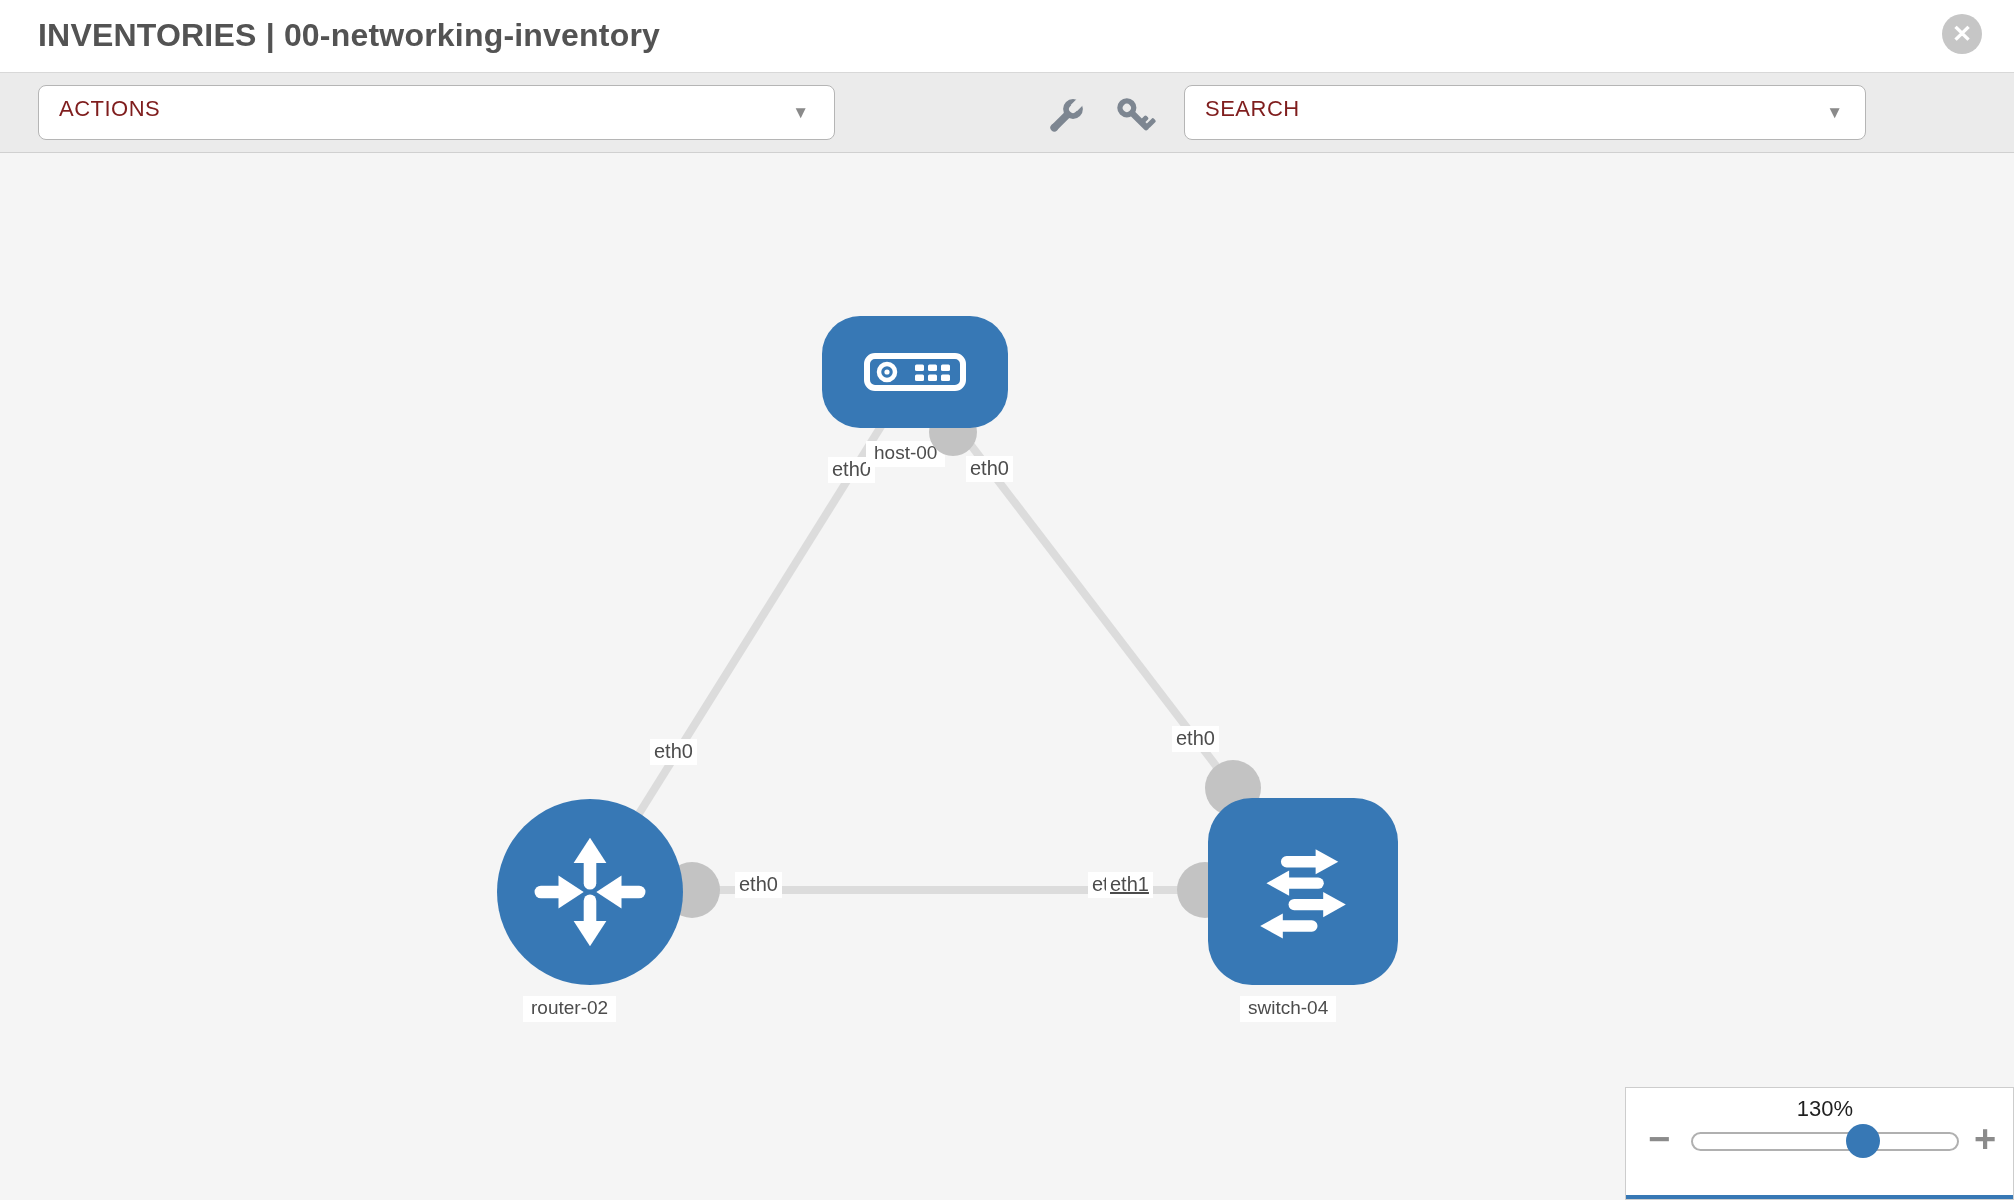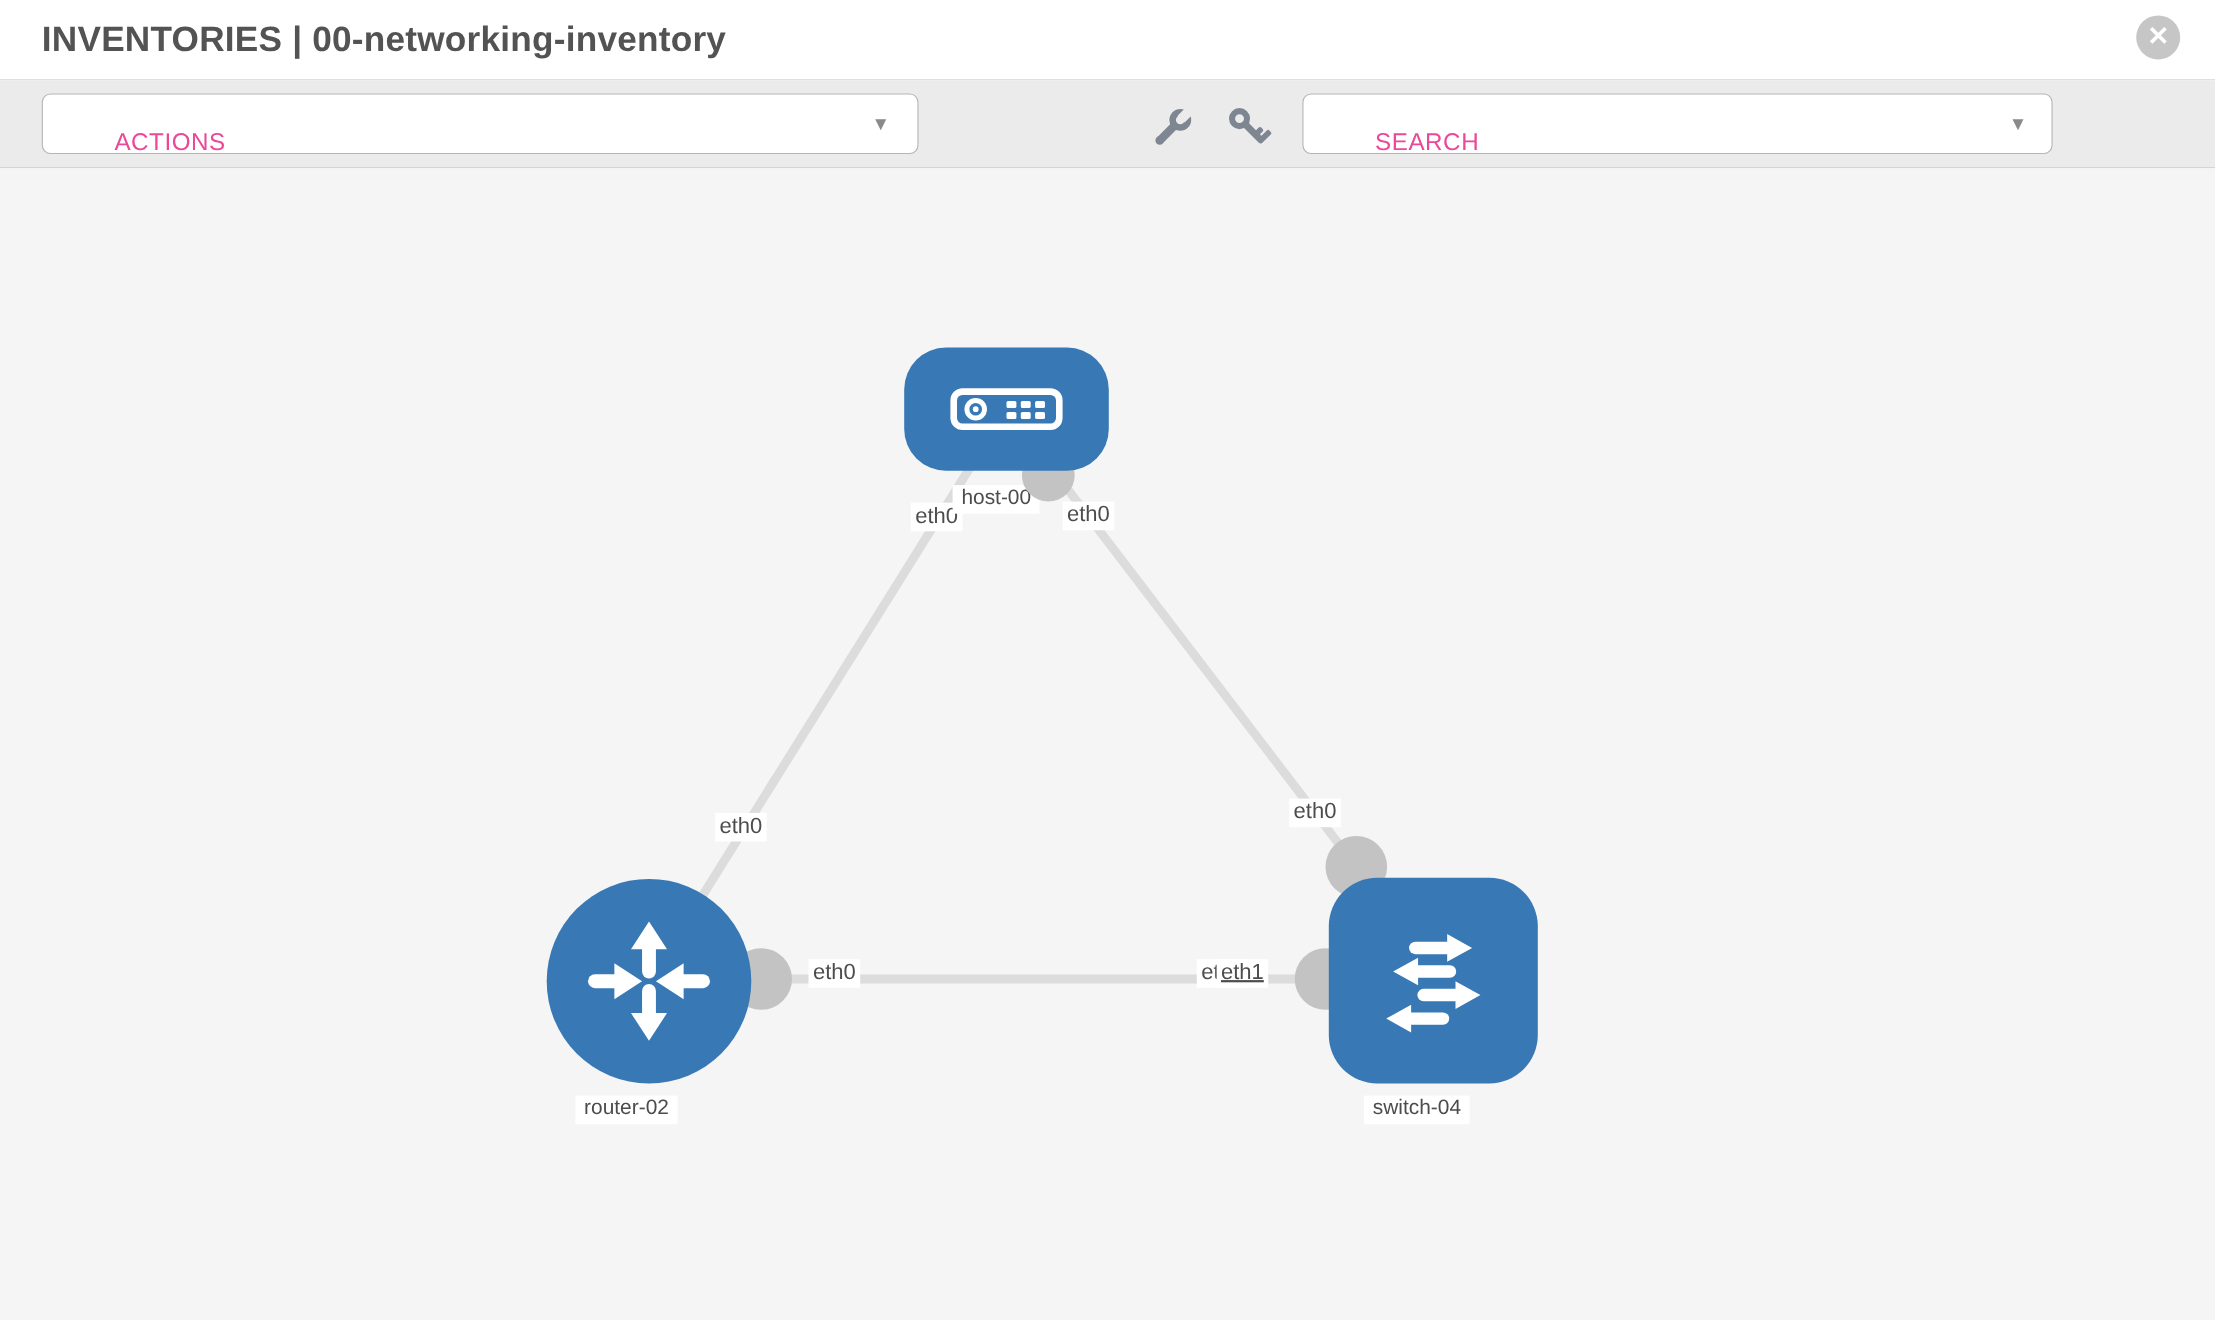--- a/index.html
+++ b/index.html
@@ -13,22 +13,22 @@
                 color:#535353;letter-spacing:.2px;}
   .close-btn{position:absolute;left:1942px;top:14px;width:40px;height:40px;border-radius:50%;
              background:#c6c6c6;color:#fff;font-size:24px;font-weight:bold;line-height:40px;
              text-align:center;cursor:pointer;}
 
   
   .toolbar{position:absolute;left:0;top:73px;width:2014px;height:79px;background:#ebebeb;
            border-bottom:1px solid #d0d0d0;}
   .select-box{position:absolute;top:12px;height:55px;background:#fff;border:1px solid #b5b5b5;
               border-radius:8px;box-sizing:border-box;cursor:pointer;}
-  .select-box .ph{position:absolute;left:20px;top:30px;font-size:22px;color:#ec4899;
-                  letter-spacing:.5px;margin-left:45px;}
+  .select-box .ph{position:absolute;left:20px;top:10px;font-size:22px;color:#7f1d1d;
+                  letter-spacing:.5px;}
   .select-box .caret{position:absolute;top:17px;font-size:17px;color:#8a8a8a;}
   .actions-box{left:38px;width:797px;}
   .actions-box .caret{right:25px;}
   .search-box{left:1184px;width:682px;}
   .search-box .caret{right:22px;}
   .tool-icon{position:absolute;top:21px;width:44px;height:44px;cursor:pointer;}
   .tool-icon svg{width:44px;height:44px;display:block;}
 
   
   .canvas{position:absolute;left:0;top:153px;width:2014px;height:1047px;background:#f5f5f5;}
@@ -162,15 +162,23 @@
           <line x1="62" y1="43" x2="35" y2="43"></line>
           <polygon points="21,43 39,33 39,53" stroke="none"></polygon>
           <line x1="43" y1="60" x2="70" y2="60"></line>
           <polygon points="84,60 66,50 66,70" stroke="none"></polygon>
           <line x1="57" y1="77" x2="30" y2="77"></line>
           <polygon points="16,77 34,67 34,87" stroke="none"></polygon>
         </g>
       </svg>
     </div>
 
+    <div class="zoom-panel">
+      <div class="zoom-level">130%</div>
+      <div class="zoom-minus">−</div>
+      <div class="zoom-track"></div>
+      <div class="zoom-knob"></div>
+      <div class="zoom-plus">+</div>
+      <div class="zoom-blue-strip"></div>
+    </div>
 
   </div>
 </div>
 
 </body></html>

